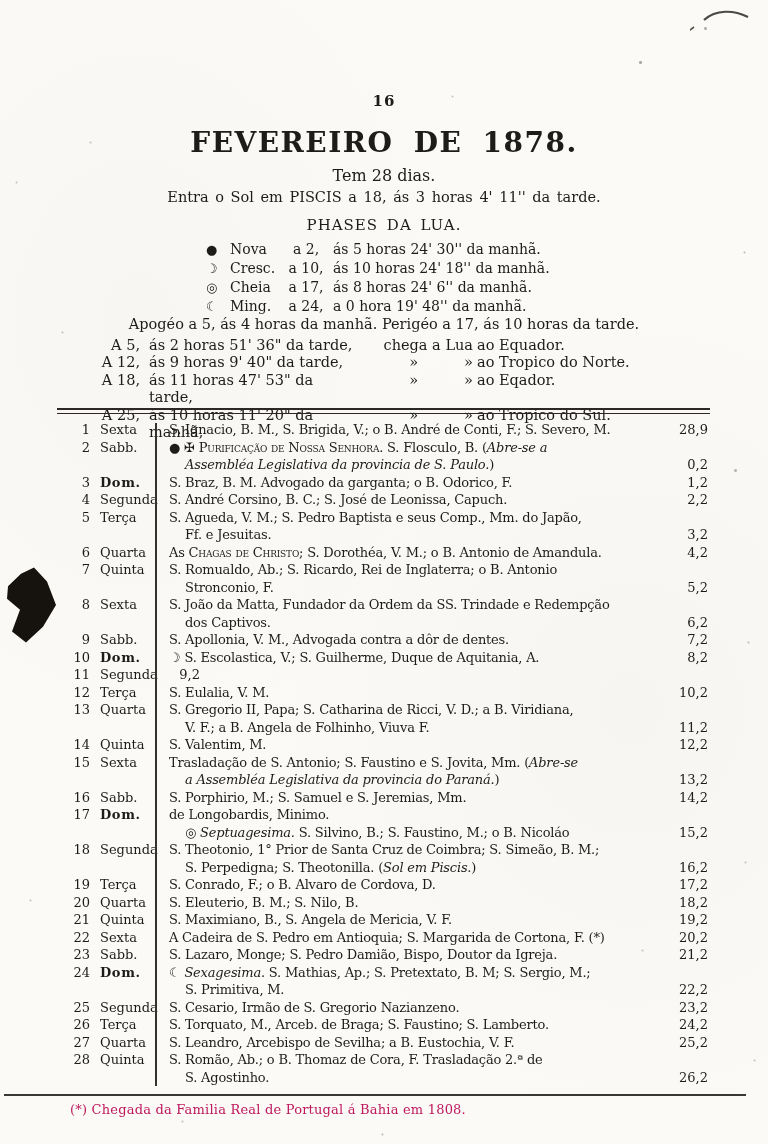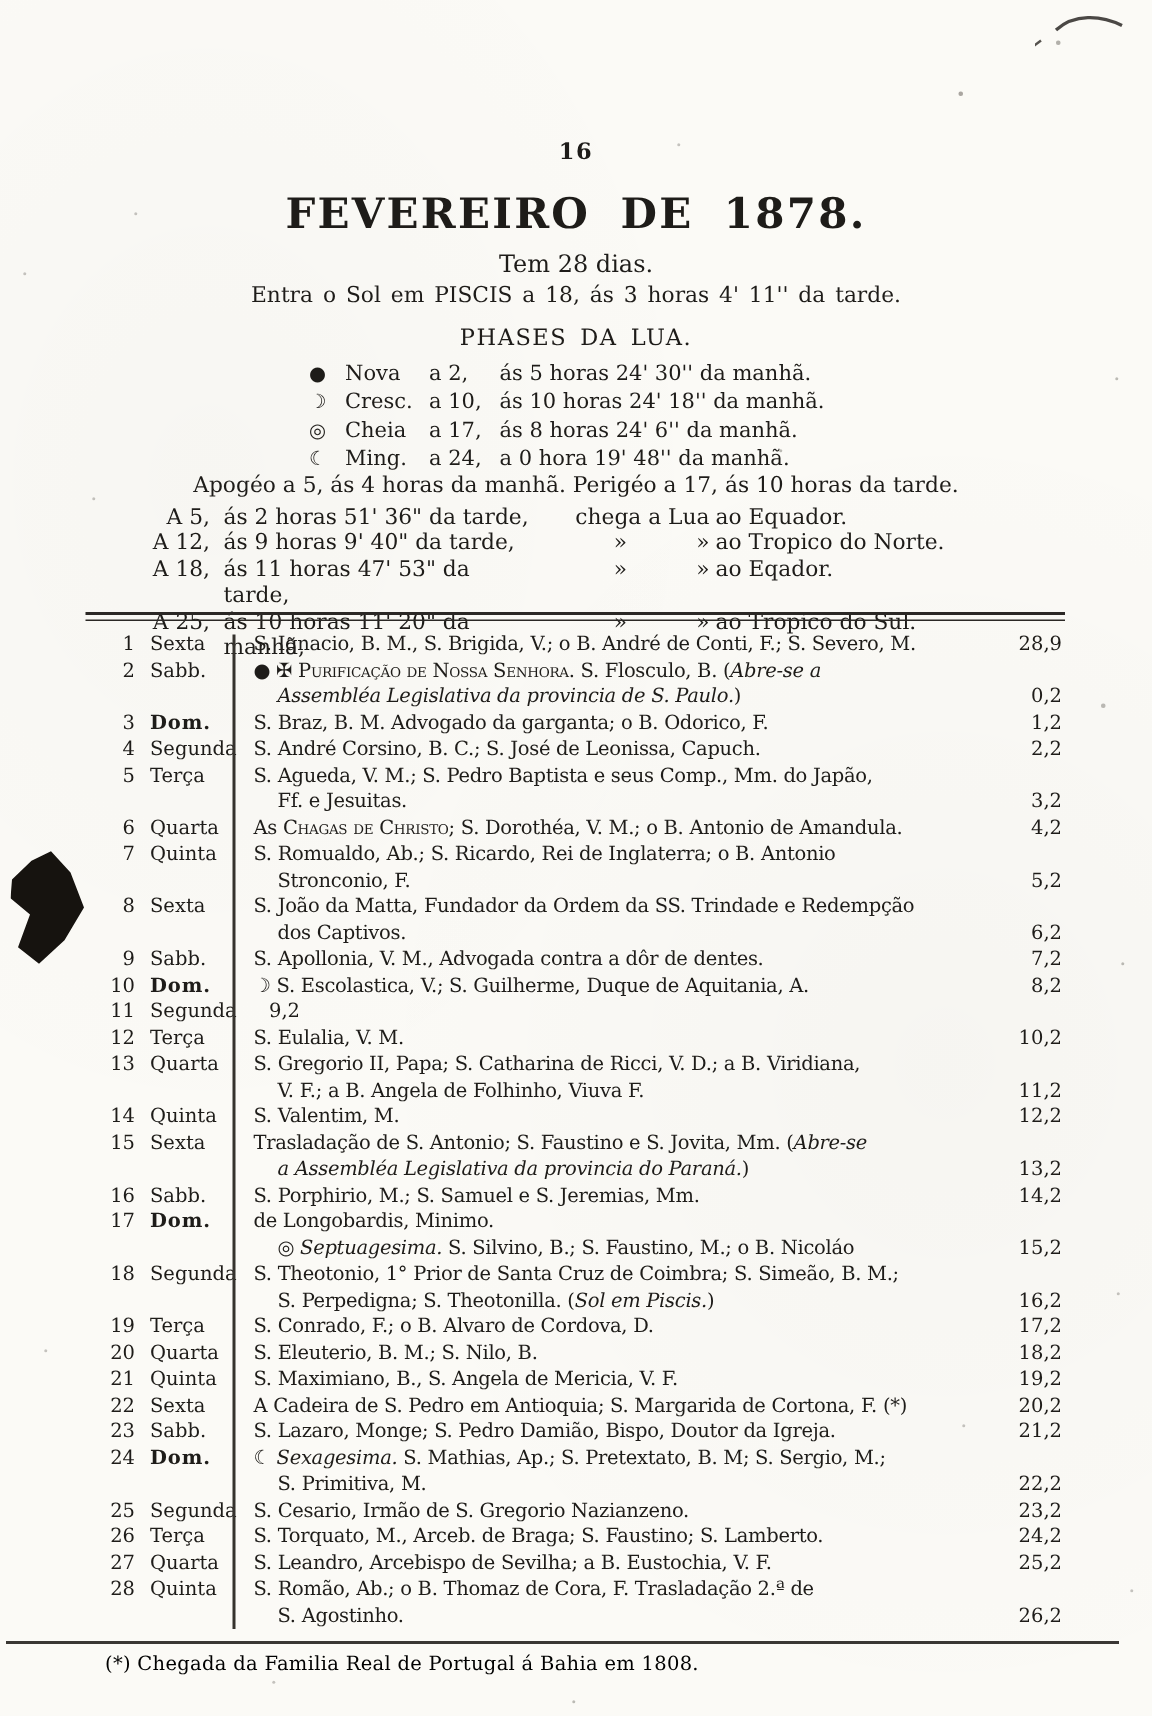--- a/index.html
+++ b/index.html
@@ -16,21 +16,21 @@
   
   .page-num{top:92px;font-size:15px;font-weight:bold;letter-spacing:1px;}
   .month-title{top:126px;font-size:28px;font-weight:bold;letter-spacing:1.5px;word-spacing:9px;margin:0;}
   .days-line{top:166px;font-size:16px;}
   .sun-line{top:189px;font-size:14.5px;word-spacing:2px;}
   .phases-title{top:216px;font-size:15px;letter-spacing:1px;word-spacing:3px;}
   .phases{top:240px;left:206px;font-size:14px;line-height:19px;}
   .phase-row{display:flex;}
   .ph-icon{width:24px;font-family:"DejaVu Sans",sans-serif;font-size:13px;}
   .ph-label{width:56px;}
-  .ph-day{width:40px;text-align:left;}
+  .ph-day{width:40px;text-align:center;}
   .ph-text{padding-left:7px;}
   .apsides{top:316px;font-size:14.5px;}
   .positions{top:337px;left:98px;font-size:14.5px;line-height:17.4px;}
   .pos-row{display:flex;}
   .pos-date{width:42px;text-align:right;}
   .pos-time{width:212px;padding-left:9px;}
   .pos-verb{width:112px;text-align:right;white-space:pre;}
   .pos-place{padding-left:4px;}
   
   .double-rule{top:408px;left:57px;right:58px;height:3px;border-top:2px solid #2b2825;border-bottom:1px solid #2b2825;}
@@ -43,21 +43,21 @@
   .c-wd{width:56px;margin-left:6px;align-self:flex-start;}
   .c-wd.sun{font-weight:bold;letter-spacing:0.6px;}
   .c-text{flex:1;margin-left:13px;min-width:0;}
   .c-line{letter-spacing:-0.2px;}
   .c-line + .c-line{padding-left:16px;}
   .c-age{width:44px;text-align:right;align-self:flex-end;}
   .it{font-style:italic;}
   .sc{font-variant:small-caps;margin-top:16px;}
   .pic{font-family:"DejaVu Sans",sans-serif;font-style:normal;}
   
-  .footnote{top:1102px;left:70px;font-size:13px;color:#000000;letter-spacing:0.2px;}
+  .footnote{top:1102px;left:70px;font-size:13px;color:#be185d;letter-spacing:0.2px;}
   
   .ink-blot{left:6px;top:566px;width:50px;height:78px;background:#16130f;
     clip-path:polygon(4% 26%,30% 10%,56% 2%,82% 20%,100% 50%,74% 78%,40% 98%,12% 84%,28% 56%,2% 42%);}
   .pen-mark{right:8px;top:6px;}
   .specks{top:0;left:0;width:1px;height:1px;border-radius:50%;background:transparent;
     box-shadow:640px 62px 0 1px rgba(70,65,58,.45),705px 28px 0 1px rgba(70,65,58,.4),
     520px 300px 0 .5px rgba(70,65,58,.35),744px 252px 0 .5px rgba(70,65,58,.35),
     62px 332px 0 .5px rgba(70,65,58,.3),735px 470px 0 1px rgba(70,65,58,.35),
     748px 642px 0 .5px rgba(70,65,58,.35),30px 900px 0 .5px rgba(70,65,58,.3),
     745px 862px 0 .5px rgba(70,65,58,.3),382px 1134px 0 .5px rgba(70,65,58,.35),

